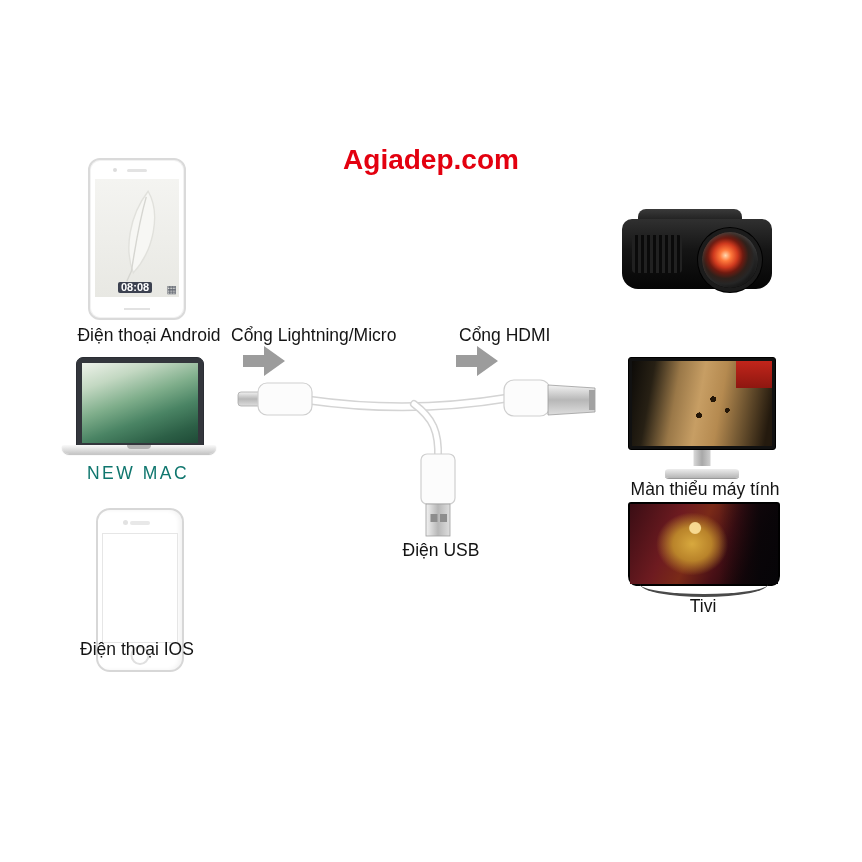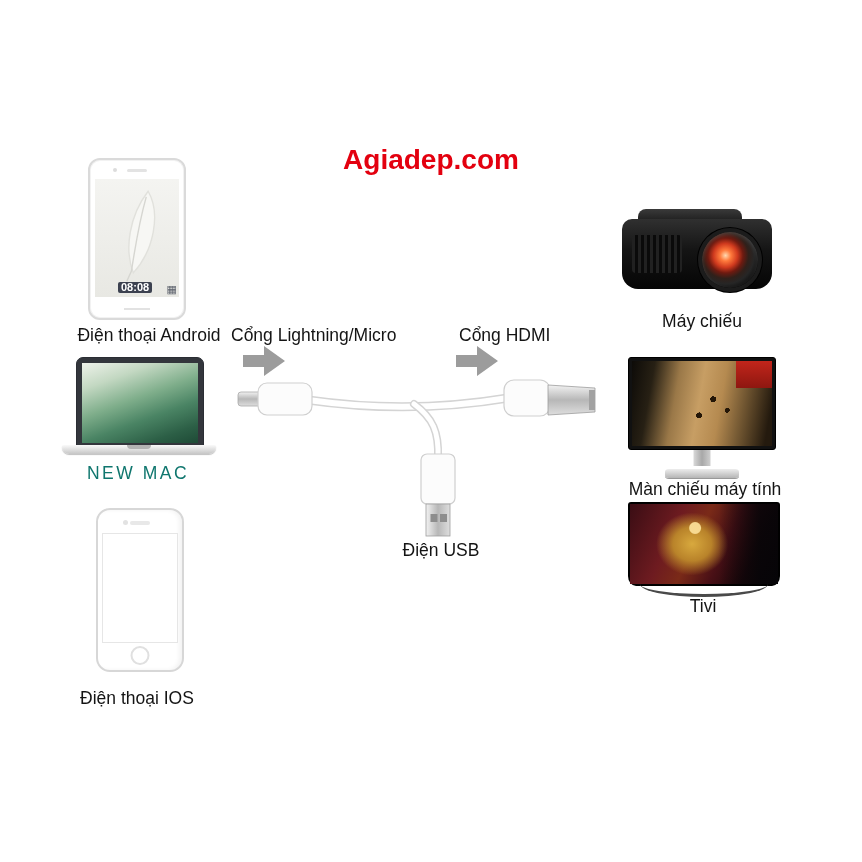--- a/index.html
+++ b/index.html
@@ -131,41 +131,40 @@
     </div>
   </div>
   <div class="lbl center mac-lbl" style="left:58px;top:463px;width:160px;">NEW MAC</div>
 
   <div class="iphone">
     <div class="ip-speaker"></div>
     <div class="ip-cam"></div>
     <div class="ip-screen"></div>
     <div class="ip-home"></div>
   </div>
-  <div class="lbl center" style="left:43px;top:688px;width:188px;">Điện thoại IOS</div>
+  <div class="lbl center" style="left:43px;top:639px;width:188px;">Điện thoại IOS</div>
 
   <div class="projector">
     <div class="pj-top"></div>
     <div class="pj-body">
       <div class="pj-vents"></div>
       <div class="pj-lens"></div>
     </div>
   </div>
-  <div class="lbl center" style="left:622px;top:311px;width:160px;">Máy chiếu</div>
 
   <div class="monitor">
     <div class="mn-screen">
       <div class="mn-img">
         <div class="mn-red"></div>
       </div>
     </div>
     <div class="mn-neck"></div>
     <div class="mn-base"></div>
   </div>
-  <div class="lbl center" style="left:613px;top:479px;width:184px;">Màn chiếu máy tính</div>
+  <div class="lbl center" style="left:613px;top:479px;width:184px;">Màn thiểu máy tính</div>
 
   <div class="tv">
     <div class="tv-screen">
       <div class="tv-img"></div>
     </div>
     <div class="tv-stand"></div>
   </div>
   <div class="lbl center" style="left:641px;top:596px;width:124px;">Tivi</div>
 
   <div class="lbl" style="left:231px;top:325px;">Cổng Lightning/Micro</div>

